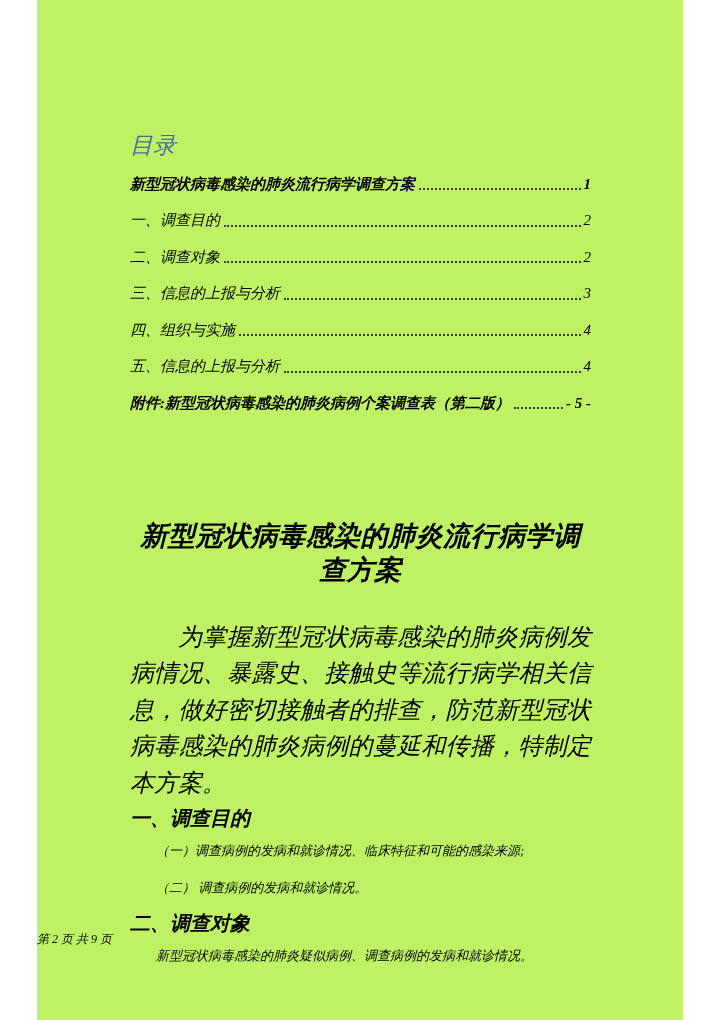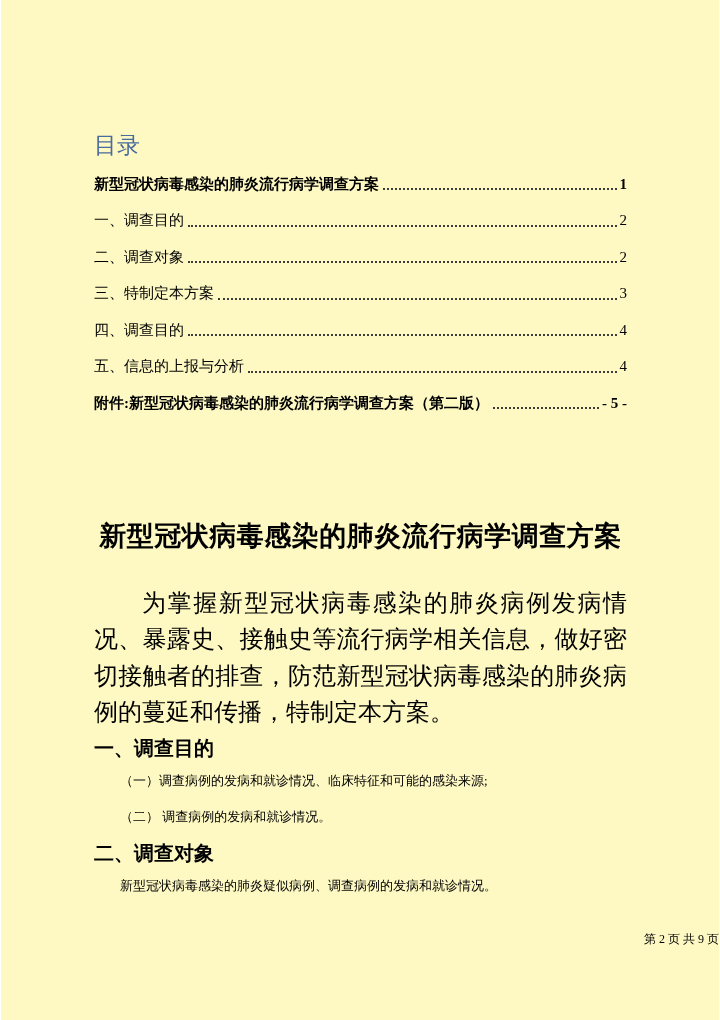--- a/index.html
+++ b/index.html
@@ -2,27 +2,28 @@
 <html><head>
 <meta charset="utf-8">
 <style>
   html, body {
     margin: 0;
     padding: 0;
     background: #ffffff;
   }
   .page {
     position: relative;
-    width: 718px;
+    width: 646px;
     height: 1020px;
     margin: 0 auto;
-    background: #fef9c3;
+    background: #bef264;
     color: #000000;
     font-family: "Liberation Serif", "DejaVu Serif", serif;
     overflow: hidden;
+    font-style: italic;
   }
   .content {
     padding: 0 92px 0 93px;
   }
 
   
   .toc-heading {
     margin: 130px 0 0 0;
     font-family: "Liberation Sans", "DejaVu Sans", sans-serif;
     font-weight: 400;
@@ -85,21 +86,21 @@
     text-align: justify;
     text-indent: 2em;
   }
 
   
   .footer {
     position: absolute;
     left: 0;
     right: 0;
     bottom: 72px;
-    text-align: right;
+    text-align: left;
     font-size: 12px;
   }
 </style>
 </head>
 <body>
 
 <div class="page">
   <div class="content">
 
     <div class="toc-heading">目录</div>
@@ -118,39 +119,39 @@
         <span class="toc-page">2</span>
       </div>
 
       <div class="toc-row">
         <span class="toc-label">二、调查对象</span>
         <span class="toc-dots"></span>
         <span class="toc-page">2</span>
       </div>
 
       <div class="toc-row">
-        <span class="toc-label">三、特制定本方案</span>
+        <span class="toc-label">三、信息的上报与分析</span>
         <span class="toc-dots"></span>
         <span class="toc-page">3</span>
       </div>
 
       <div class="toc-row">
-        <span class="toc-label">四、调查目的</span>
+        <span class="toc-label">四、组织与实施</span>
         <span class="toc-dots"></span>
         <span class="toc-page">4</span>
       </div>
 
       <div class="toc-row">
         <span class="toc-label">五、信息的上报与分析</span>
         <span class="toc-dots"></span>
         <span class="toc-page">4</span>
       </div>
 
       <div class="toc-row bold">
-        <span class="toc-label">附件:新型冠状病毒感染的肺炎流行病学调查方案（第二版）</span>
+        <span class="toc-label">附件:新型冠状病毒感染的肺炎病例个案调查表（第二版）</span>
         <span class="toc-dots"></span>
         <span class="toc-page">- 5 -</span>
       </div>
 
     </div>
 
     <h1 class="doc-title">新型冠状病毒感染的肺炎流行病学调查方案</h1>
 
     <p class="intro">为掌握新型冠状病毒感染的肺炎病例发病情况、暴露史、接触史等流行病学相关信息，做好密切接触者的排查，防范新型冠状病毒感染的肺炎病例的蔓延和传播，特制定本方案。</p>
 

